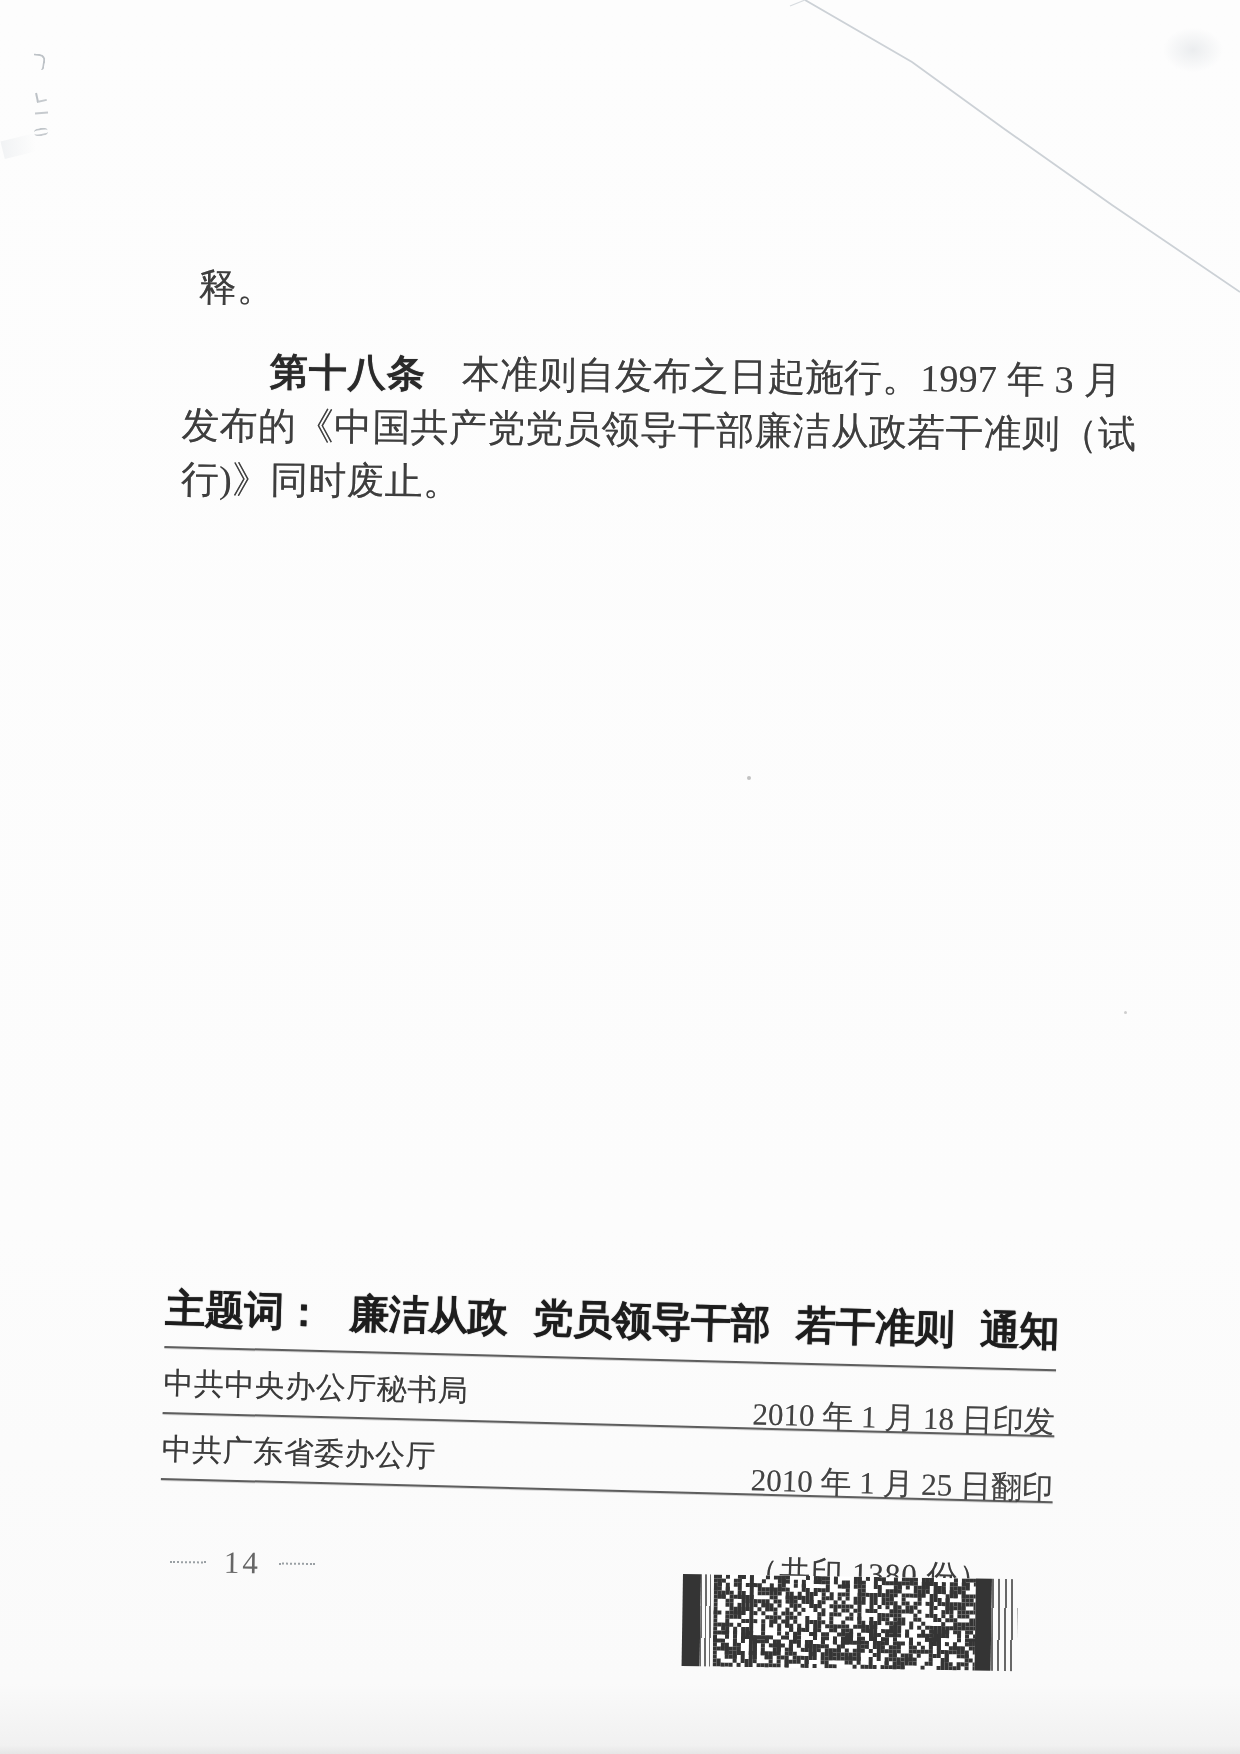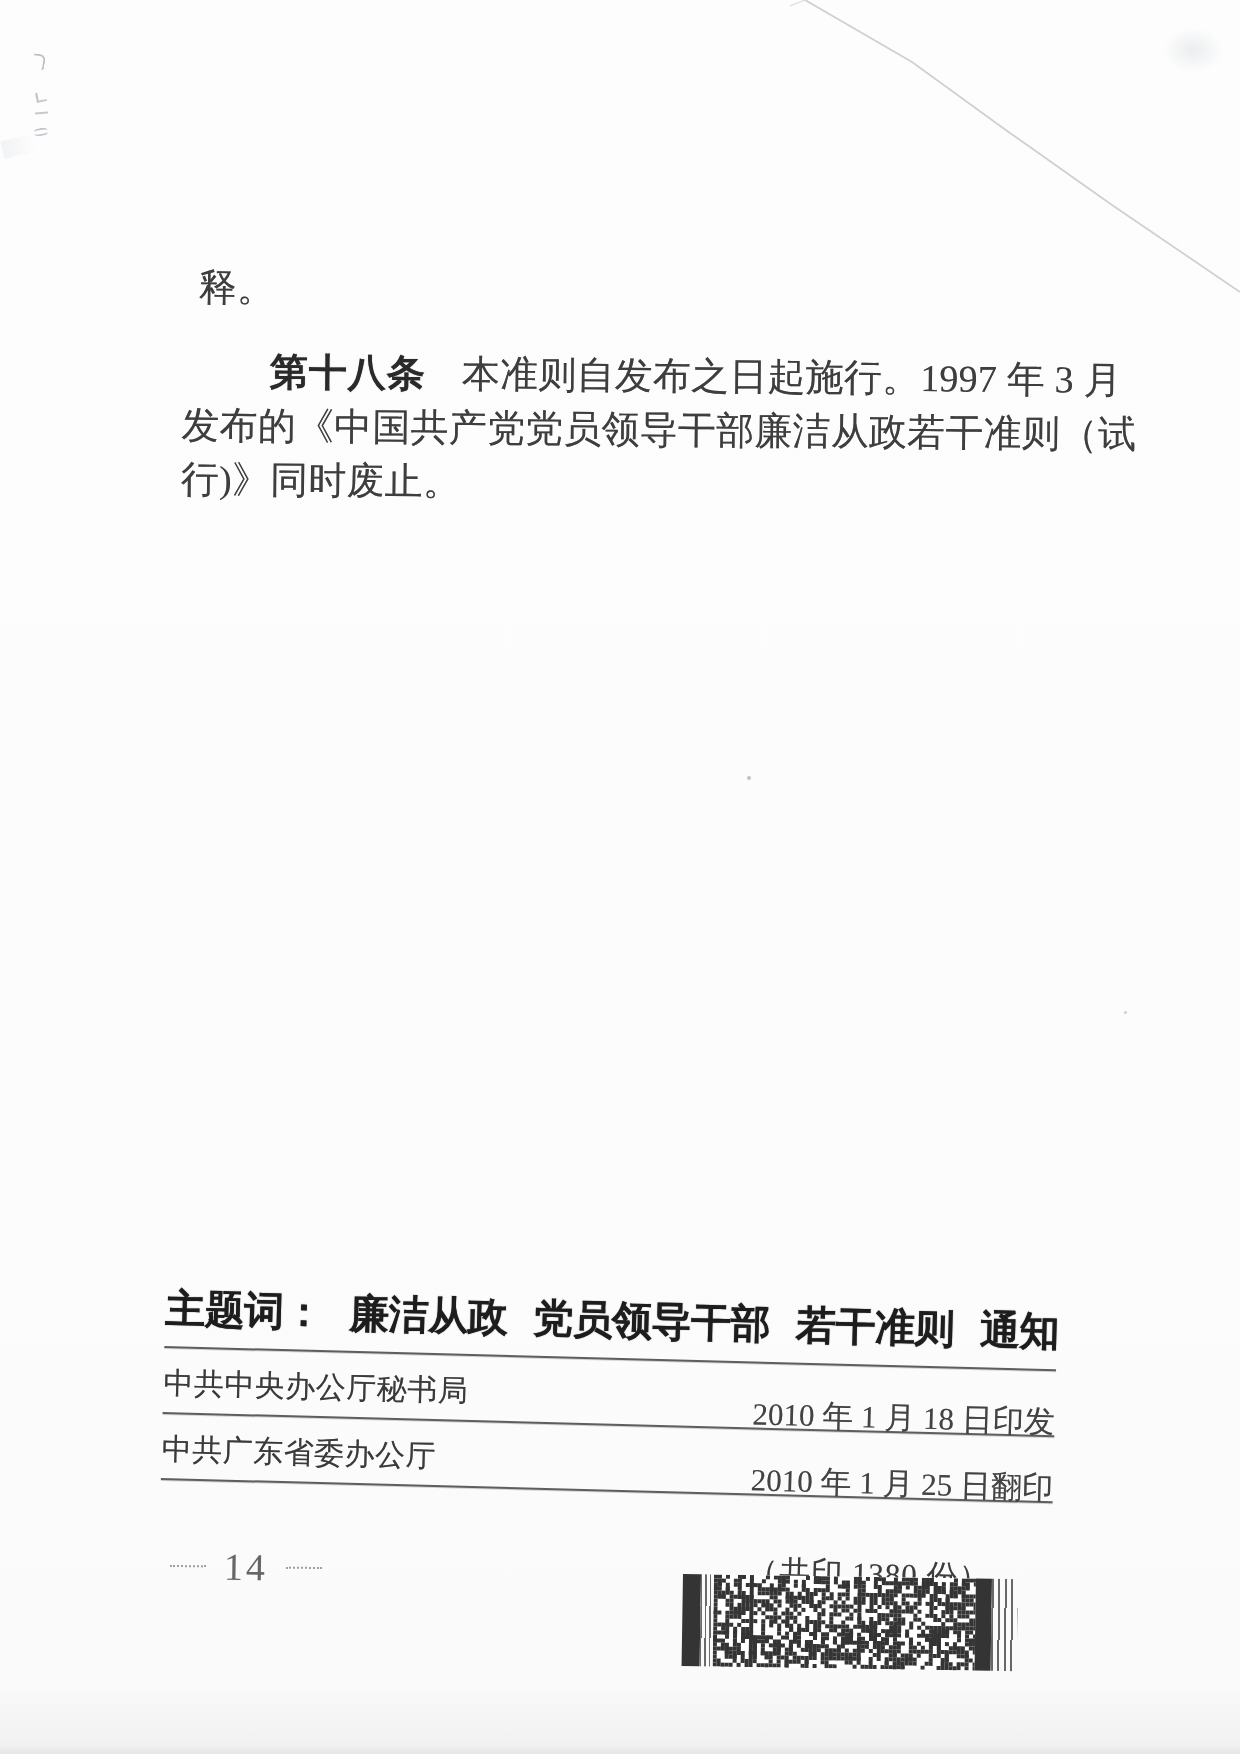--- a/index.html
+++ b/index.html
@@ -101,21 +101,21 @@
   }
 
   
   .page-number{
     position:absolute;left:170px;top:1545px;
     display:flex;align-items:center;column-gap:18px;
     transform:rotate(.8deg);
   }
   .page-number .dash{width:36px;height:0;border-top:2px dotted #9aa0a4;}
   .page-number .num{
-    font-size:38px;color:#666;letter-spacing:3px;
+    font-size:31px;color:#666;letter-spacing:3px;
     font-family:"Liberation Serif","DejaVu Serif",serif;
   }
 
   
   .barcode{
     position:absolute;left:683px;top:1574px;width:335px;height:92px;
     display:flex;align-items:stretch;
     transform:rotate(.9deg);transform-origin:0 0;
   }
   .bc-bar-left{width:18px;background:var(--barcode-ink);}

